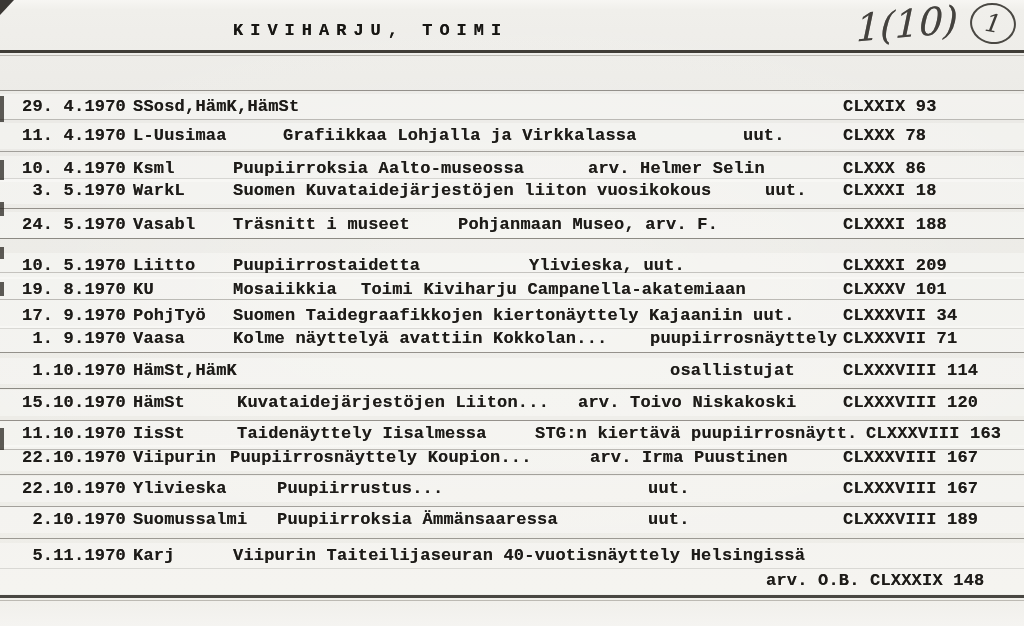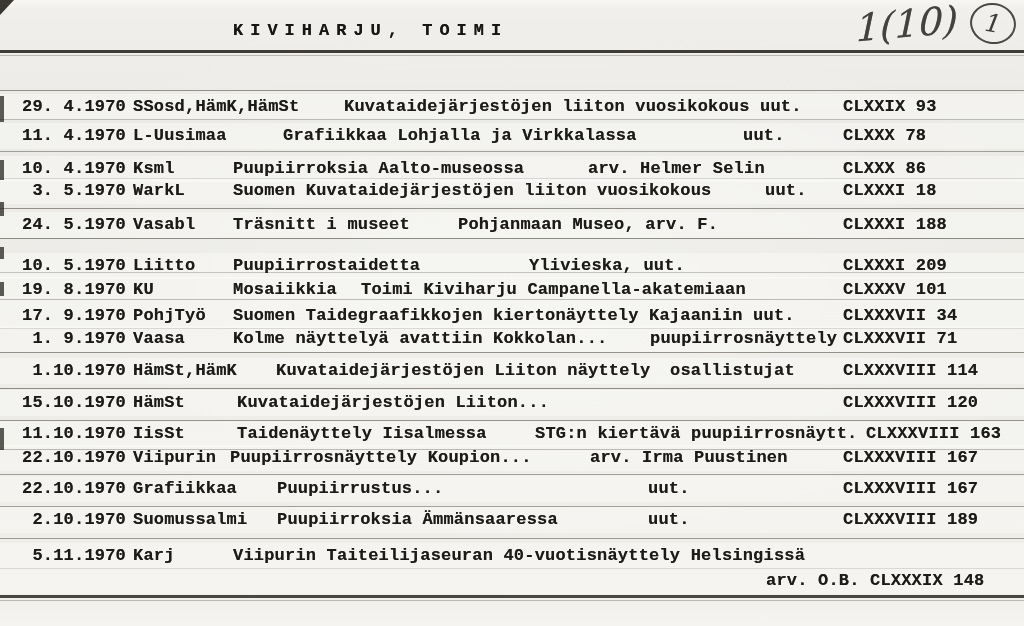--- a/index.html
+++ b/index.html
@@ -80,21 +80,20 @@
       <div class="rule" style="top: 538px; height: 1px; background: rgba(88, 84, 77, 0.55);"></div>
       <div class="rule" style="top: 568px; height: 1px; background: rgba(88, 84, 77, 0.6);"></div>
       <div class="rule" style="top: 595px; height: 3px; background: rgba(44, 41, 36, 0.85);"></div>
       <div class="rule" style="top: 600px; height: 1px; background: rgba(125, 120, 111, 0.45);"></div>
     </div>
   <div id="rows">
       <div class="row" style="top: 97px;">
         <div class="band"></div>
         <span class="seg" style="left: 22px;">29. 4.1970</span>
         <span class="seg" style="left: 133px;">SSosd,HämK,HämSt</span>
-        <span class="seg" style="left: 344px;">Kuvataidejärjestöjen liiton vuosikokous uut.</span>
         <span class="seg" style="left: 843px;">CLXXIX 93</span>
       </div>
       <div class="row" style="top: 126px;">
         <div class="band"></div>
         <span class="seg" style="left: 22px;">11. 4.1970</span>
         <span class="seg" style="left: 133px;">L-Uusimaa</span>
         <span class="seg" style="left: 283px;">Grafiikkaa Lohjalla ja Virkkalassa</span>
         <span class="seg" style="left: 743px;">uut.</span>
         <span class="seg" style="left: 843px;">CLXXX 78</span>
       </div>
@@ -150,29 +149,29 @@
         <span class="seg" style="left: 22px;"> 1. 9.1970</span>
         <span class="seg" style="left: 133px;">Vaasa</span>
         <span class="seg" style="left: 233px;">Kolme näyttelyä avattiin Kokkolan...</span>
         <span class="seg" style="left: 650px;">puupiirrosnäyttely</span>
         <span class="seg" style="left: 843px;">CLXXXVII 71</span>
       </div>
       <div class="row" style="top: 361px;">
         <div class="band"></div>
         <span class="seg" style="left: 22px;"> 1.10.1970</span>
         <span class="seg" style="left: 133px;">HämSt,HämK</span>
-        <span class="seg" style="left: 276px;">Kuvataidejärjestöjen Liiton näyttely</span>
         <span class="seg" style="left: 670px;">osallistujat</span>
         <span class="seg" style="left: 843px;">CLXXXVIII 114</span>
       </div>
       <div class="row" style="top: 393px;">
         <div class="band"></div>
         <span class="seg" style="left: 22px;">15.10.1970</span>
         <span class="seg" style="left: 133px;">HämSt</span>
         <span class="seg" style="left: 237px;">Kuvataidejärjestöjen Liiton...</span>
+        <span class="seg" style="left: 578px;">arv. Toivo Niskakoski</span>
         <span class="seg" style="left: 843px;">CLXXXVIII 120</span>
       </div>
       <div class="row" style="top: 424px;">
         <div class="band"></div>
         <span class="seg" style="left: 22px;">11.10.1970</span>
         <span class="seg" style="left: 133px;">IisSt</span>
         <span class="seg" style="left: 237px;">Taidenäyttely Iisalmessa</span>
         <span class="seg" style="left: 535px;">STG:n kiertävä puupiirrosnäytt.</span>
         <span class="seg" style="left: 866px;">CLXXXVIII 163</span>
       </div>
@@ -180,21 +179,21 @@
         <div class="band"></div>
         <span class="seg" style="left: 22px;">22.10.1970</span>
         <span class="seg" style="left: 133px;">Viipurin</span>
         <span class="seg" style="left: 230px;">Puupiirrosnäyttely Koupion...</span>
         <span class="seg" style="left: 590px;">arv. Irma Puustinen</span>
         <span class="seg" style="left: 843px;">CLXXXVIII 167</span>
       </div>
       <div class="row" style="top: 479px;">
         <div class="band"></div>
         <span class="seg" style="left: 22px;">22.10.1970</span>
-        <span class="seg" style="left: 133px;">Grafiikkaa</span>
+        <span class="seg" style="left: 133px;">Ylivieska</span>
         <span class="seg" style="left: 277px;">Puupiirrustus...</span>
         <span class="seg" style="left: 648px;">uut.</span>
         <span class="seg" style="left: 843px;">CLXXXVIII 167</span>
       </div>
       <div class="row" style="top: 510px;">
         <div class="band"></div>
         <span class="seg" style="left: 22px;"> 2.10.1970</span>
         <span class="seg" style="left: 133px;">Suomussalmi</span>
         <span class="seg" style="left: 277px;">Puupiirroksia Ämmänsaaressa</span>
         <span class="seg" style="left: 648px;">uut.</span>

